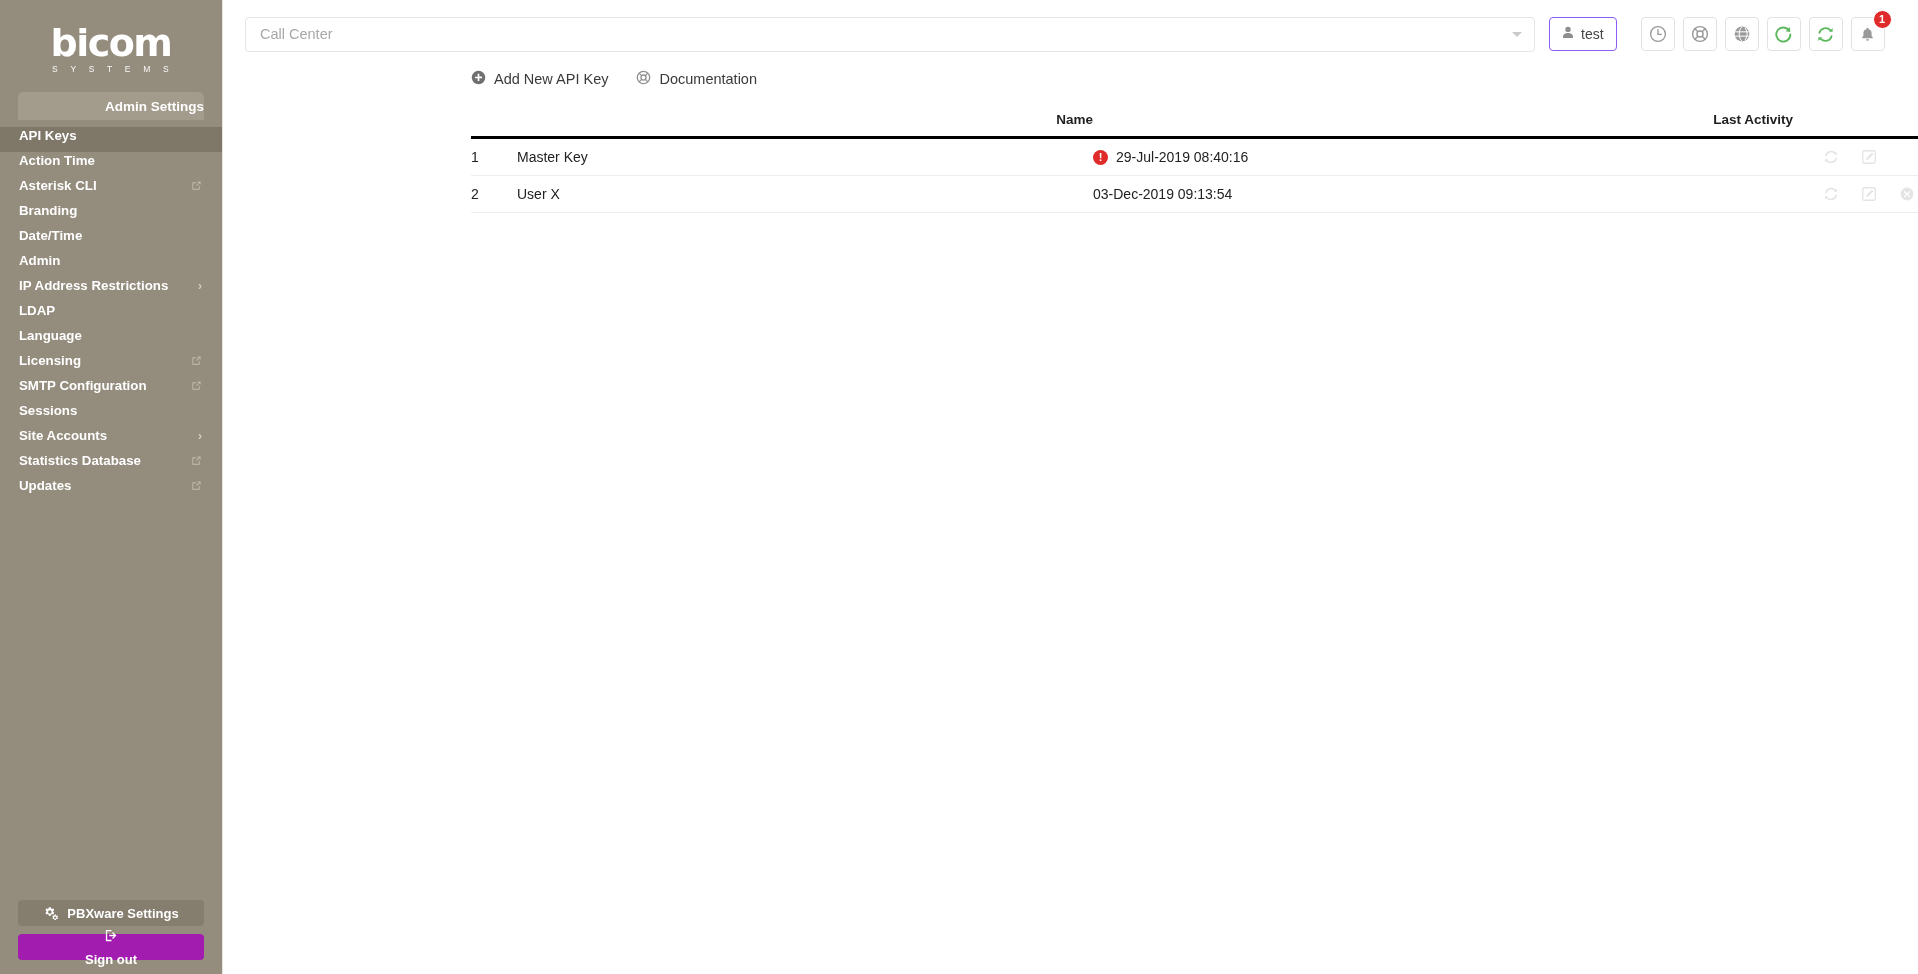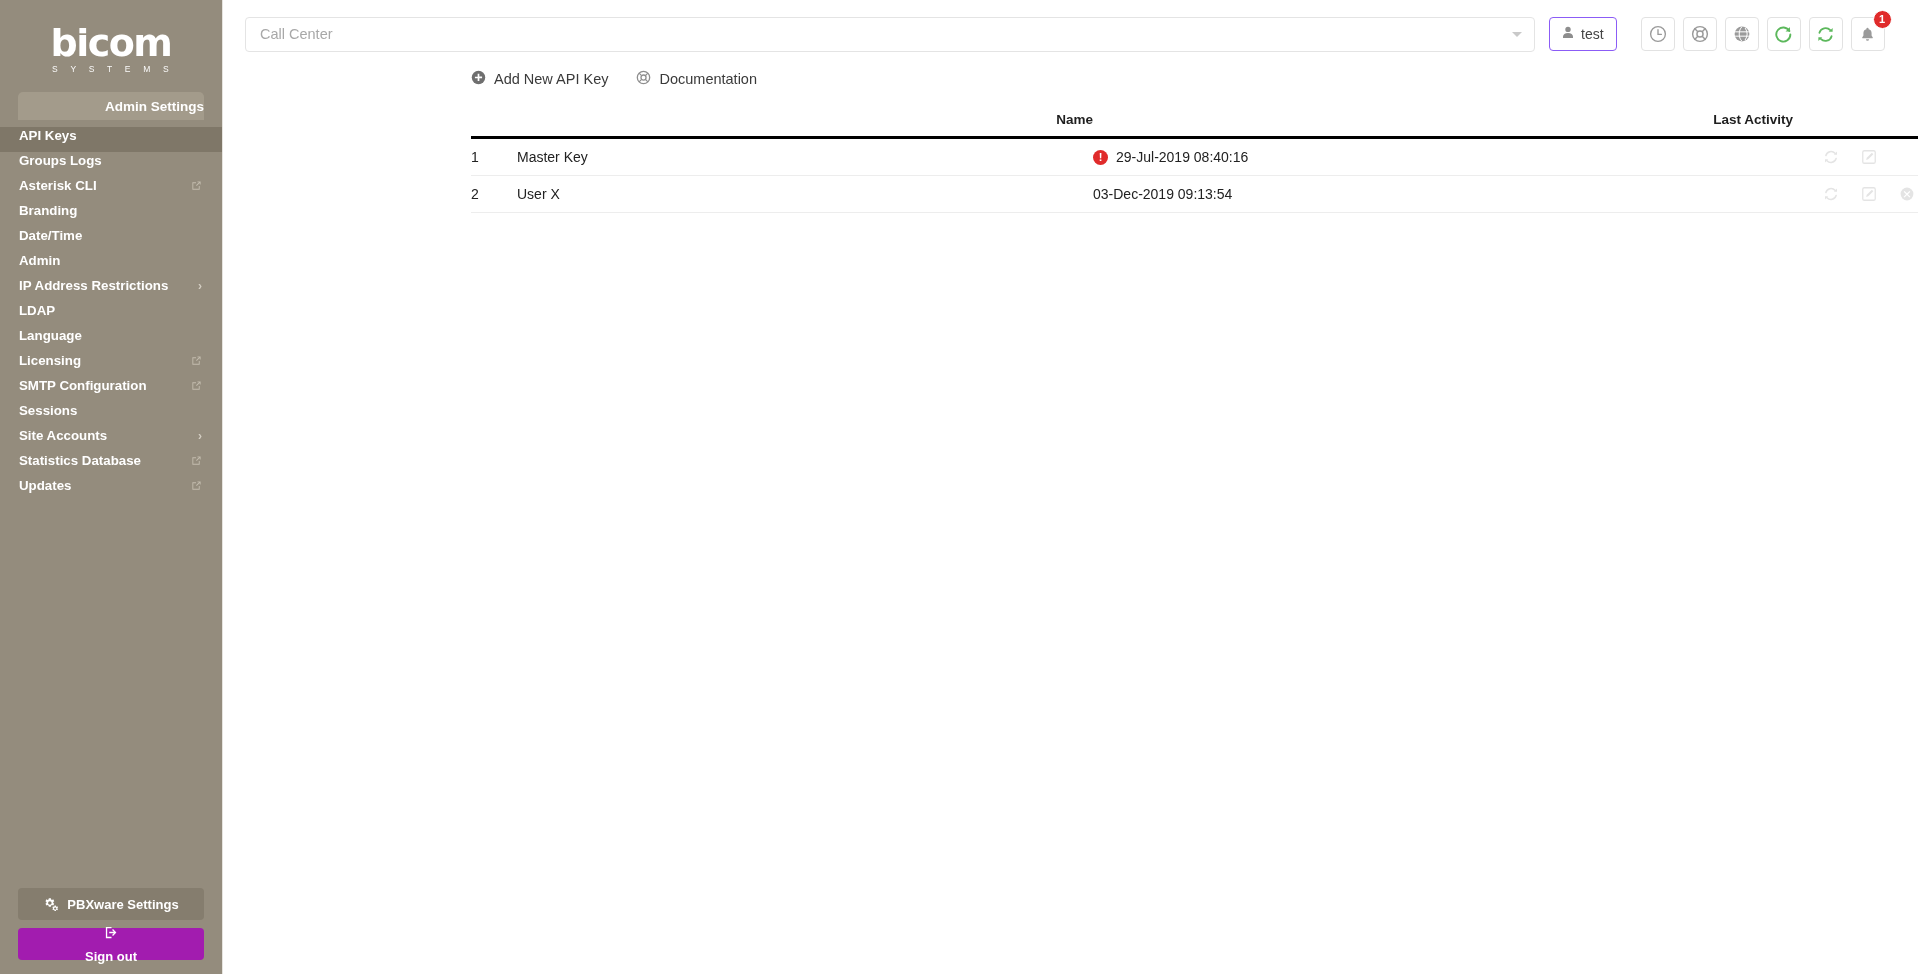--- a/index.html
+++ b/index.html
@@ -78,21 +78,21 @@
   .ext-icon { display: inline-block; width: 11px; height: 11px; }
   .ext-icon svg { display: block; }
   .chev { font-size: 12px; color: #d3cdc2; line-height: 1; font-weight: 700; }
 
   .sidebar-bottom {
     position: absolute;
     left: 0; bottom: 14px; width: 222px;
     padding: 0 18px;
   }
   .side-btn {
-    height: 32px;
+    height: 26px;
     border-radius: 4px;
     display: flex; align-items: center; justify-content: center;
     gap: 9px;
     color: #ffffff;
     font-size: 13px;
     font-weight: 700;
     cursor: pointer;
   }
   .side-btn.settings { background: #857d6e; margin-bottom: 8px; }
   .side-btn.signout  { background: #a21caf; flex-direction: column; }
@@ -243,21 +243,21 @@
       <span>Admin Settings</span>
     </div>
 
     <nav class="menu">
 
       <div class="menu-item active">
         <span class="label">API Keys</span>
       </div>
 
       <div class="menu-item">
-        <span class="label">Groups Logs</span>
+        <span class="label">Action Time</span>
       </div>
 
       <div class="menu-item">
         <span class="label">Asterisk CLI</span>
         <span class="trailing">
           <span class="ext-icon">
               <svg viewBox="0 0 12 12" width="11" height="11">
                 <path d="M1.5 2.5h4v1h-3v6h6v-3h1v4h-8z" fill="#c3bcae"></path>
                 <path d="M7 1.5h3.5V5h-1V3.2L6.2 6.5l-.7-.7L8.8 2.5H7z" fill="#c3bcae"></path>
               </svg>

